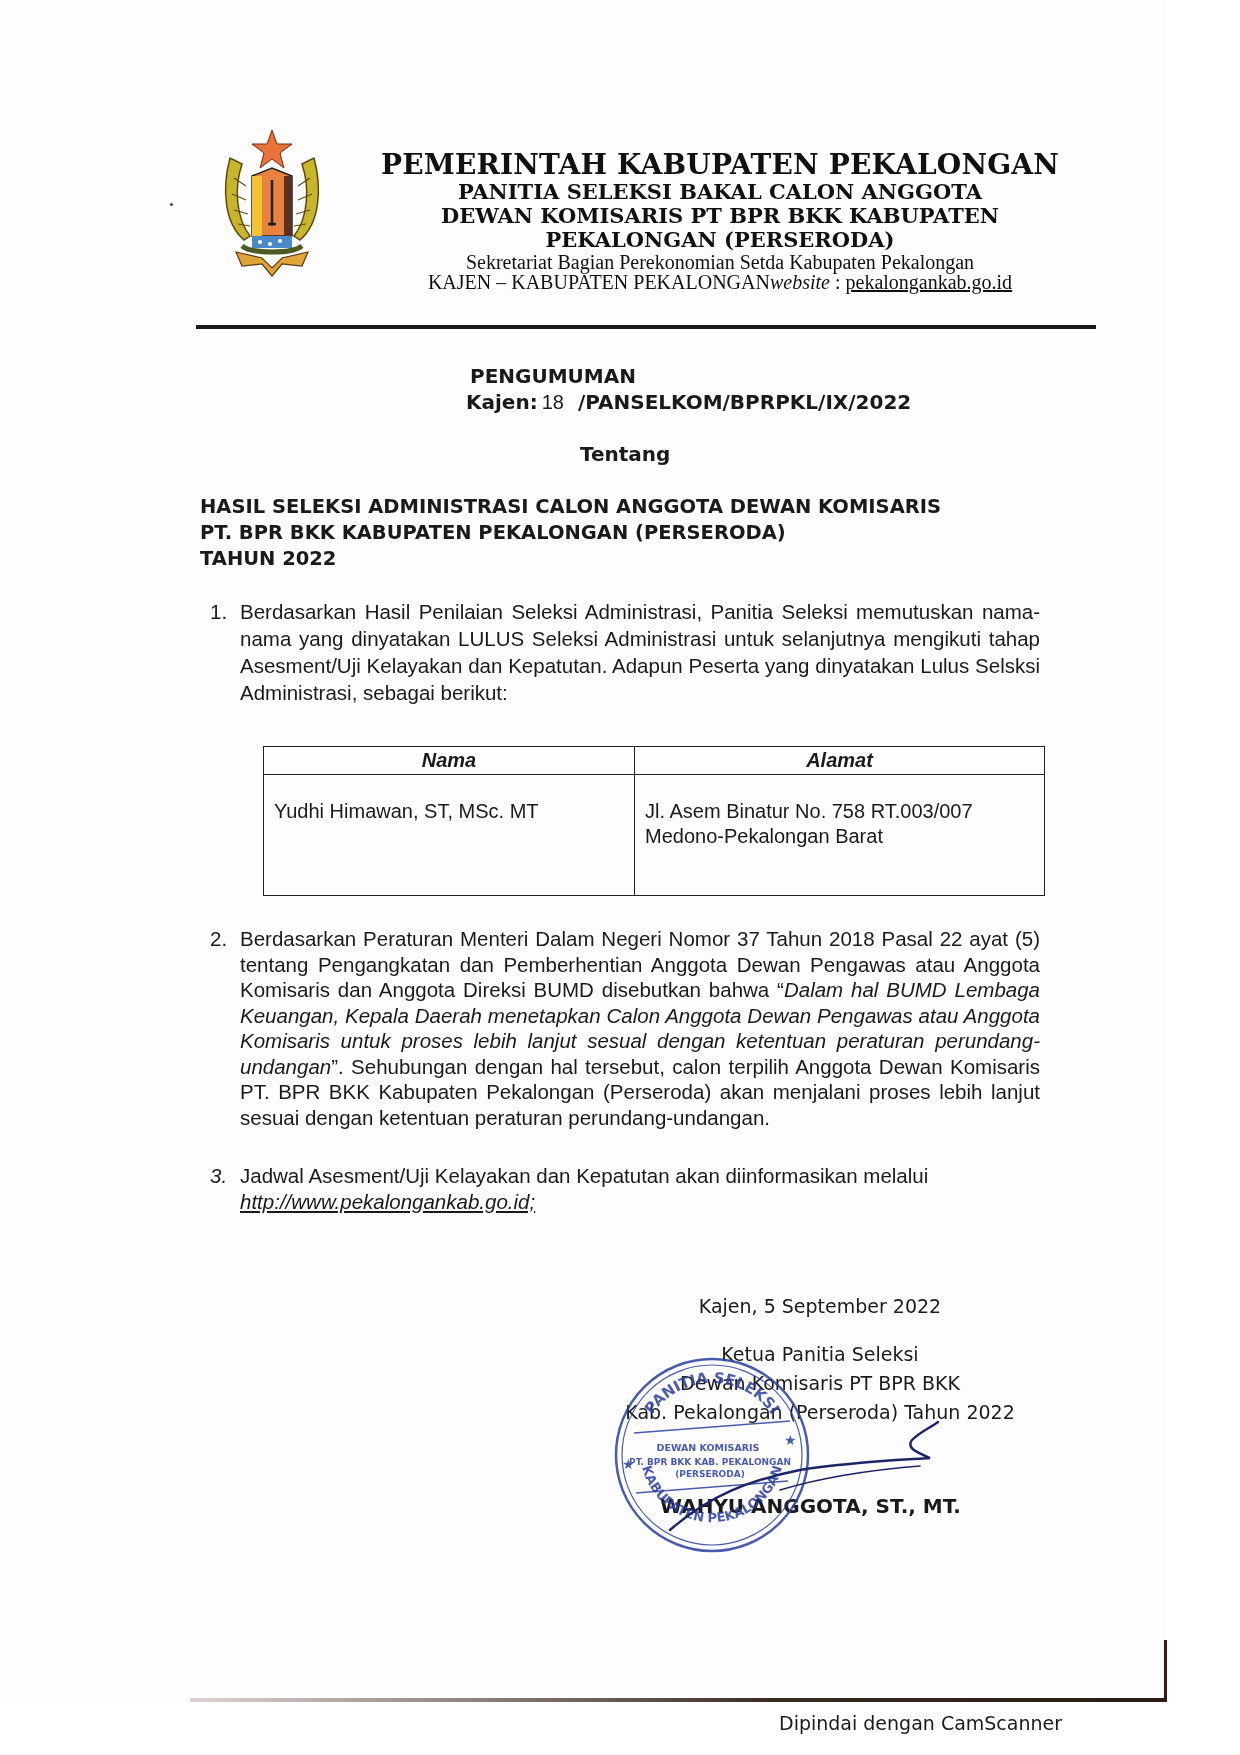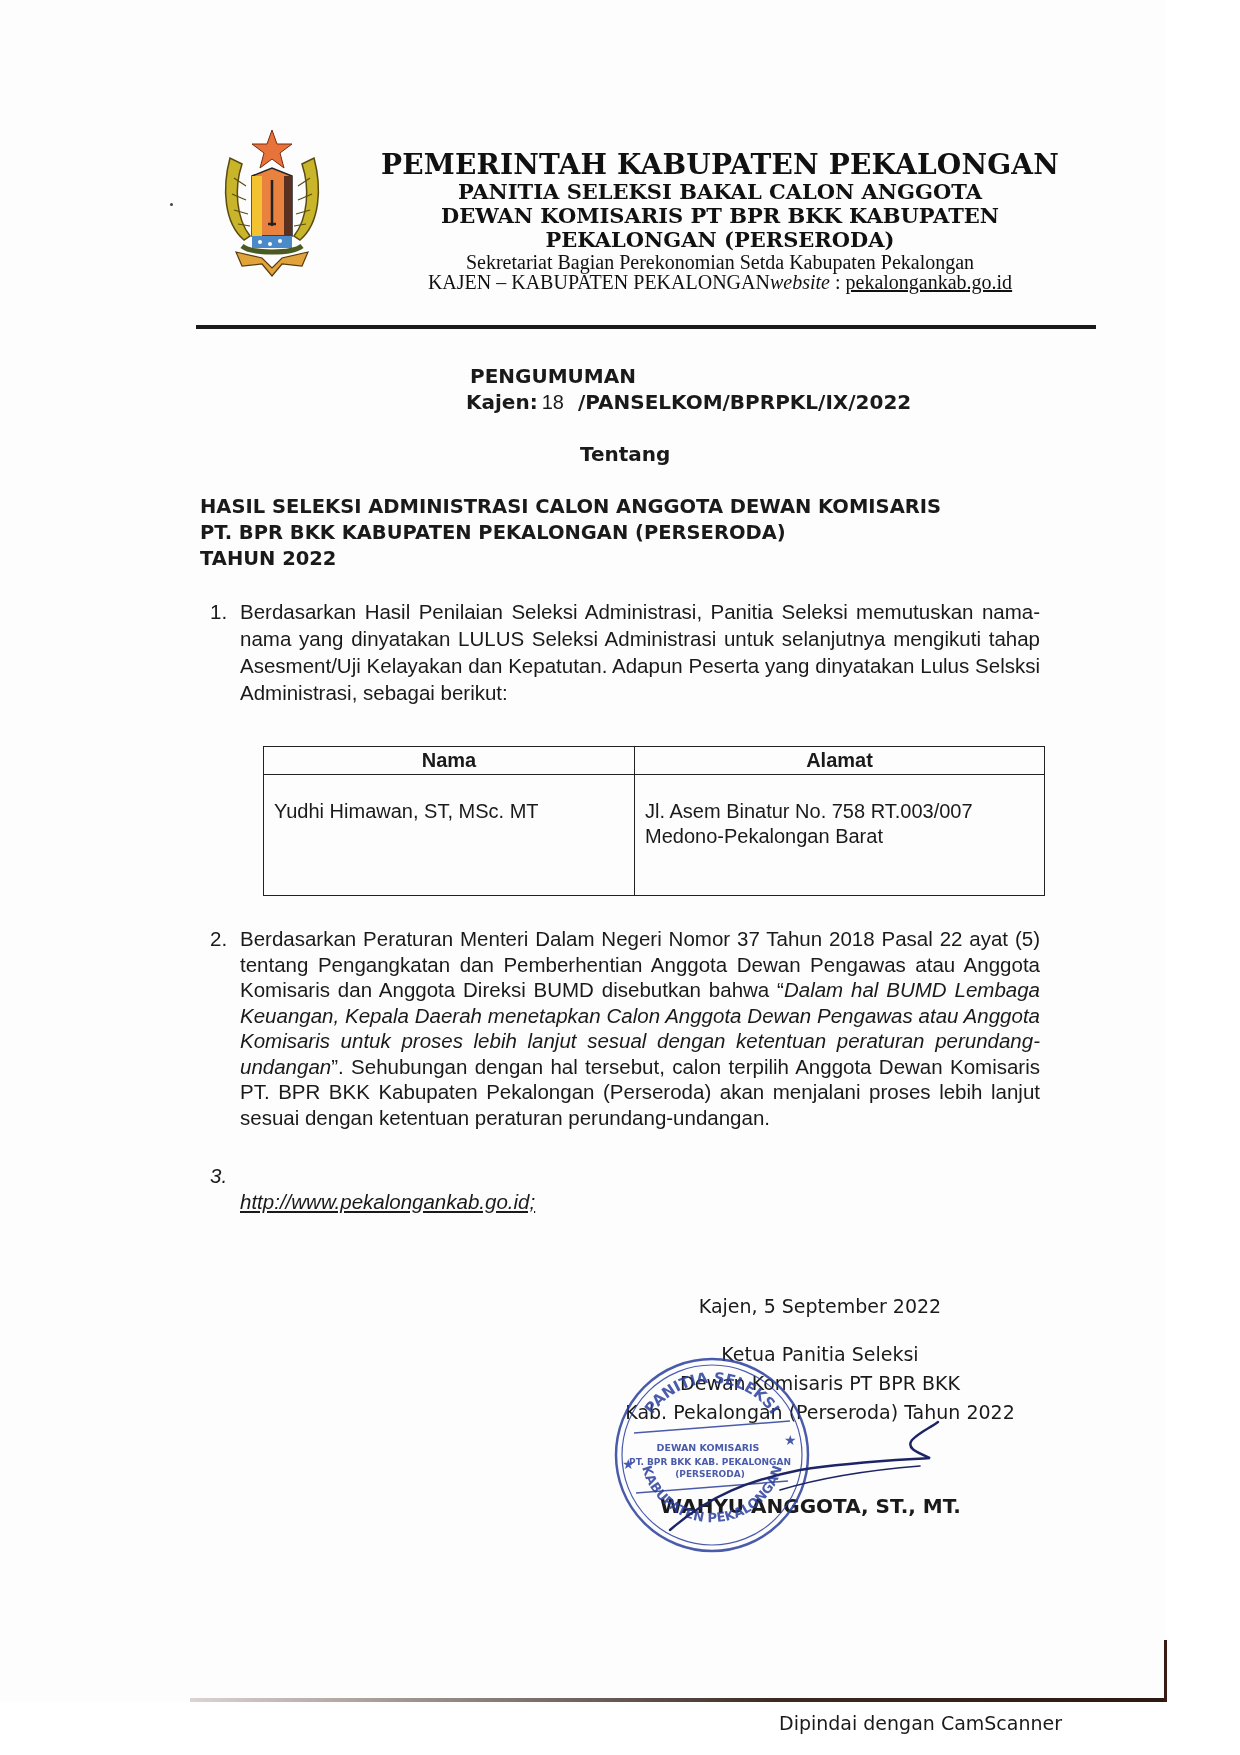--- a/index.html
+++ b/index.html
@@ -35,21 +35,21 @@
     .para .n { position: absolute; left: -30px; top: 0; }
     .p1 { top: 598px; line-height: 27px; }
     .p2 { top: 926px; }
     .p3 { top: 1163px; }
     .it { font-style: italic; }
     .link { font-style: italic; text-decoration: underline; }
 
     table.hasil { position: absolute; left: 263px; top: 746px; width: 782px; border-collapse: collapse;
       font-family: "Liberation Sans", sans-serif; font-size: 20px; }
     table.hasil th, table.hasil td { border: 1.6px solid #222; vertical-align: top; }
-    table.hasil th { font-weight: bold; height: 27px; padding: 0; line-height: 27px; }
+    table.hasil th { font-weight: bold; height: 27px; padding: 0; line-height: 27px; font-style: italic; }
     table.hasil td { height: 96px; padding: 24px 10px 0 10px; line-height: 25px; }
     table.hasil .c1 { width: 370px; }
 
     .ttd { position: absolute; left: 600px; width: 440px; text-align: center; font-family: "DejaVu Sans", "Liberation Sans", sans-serif;
       font-size: 19px; line-height: 29px; color: #1a1a1a; }
     .ttd-date { top: 1292px; }
     .ttd-jab { top: 1340px; }
     .ttd-name { position: absolute; left: 660px; top: 1494px; font-family: "DejaVu Sans", sans-serif; font-size: 20px; font-weight: bold; }
 
     .stamp { position: absolute; left: 612px; top: 1355px; width: 200px; height: 200px; }
@@ -132,21 +132,21 @@
   </tbody>
 </table>
 
 <div class="para p2">
   <span class="n">2.</span>
   <span>Berdasarkan Peraturan Menteri Dalam Negeri Nomor 37 Tahun 2018 Pasal 22 ayat (5) tentang Pengangkatan dan Pemberhentian Anggota Dewan Pengawas atau Anggota Komisaris dan Anggota Direksi BUMD disebutkan bahwa “</span><span class="it">Dalam hal BUMD Lembaga Keuangan, Kepala Daerah menetapkan Calon Anggota Dewan Pengawas atau Anggota Komisaris untuk proses lebih lanjut sesual dengan ketentuan peraturan perundang-undangan</span><span>”. Sehubungan dengan hal tersebut, calon terpilih Anggota Dewan Komisaris PT. BPR BKK Kabupaten Pekalongan (Perseroda)  akan menjalani proses lebih lanjut sesuai dengan ketentuan peraturan perundang-undangan.</span>
 </div>
 
 <div class="para p3">
   <span class="n it">3.</span>
-  <br>
+  <span>Jadwal Asesment/Uji Kelayakan dan Kepatutan akan diinformasikan melalui </span><br>
   <span class="link">http://www.pekalongankab.go.id;</span>
 </div>
 
 <div class="ttd ttd-date">Kajen, 5 September 2022</div>
 <div class="ttd ttd-jab">
   <div>Ketua Panitia Seleksi</div>
   <div>Dewan Komisaris PT BPR BKK</div>
   <div>Kab. Pekalongan (Perseroda) Tahun 2022</div>
 </div>
 <div class="ttd-name">WAHYU ANGGOTA, ST., MT.</div>

